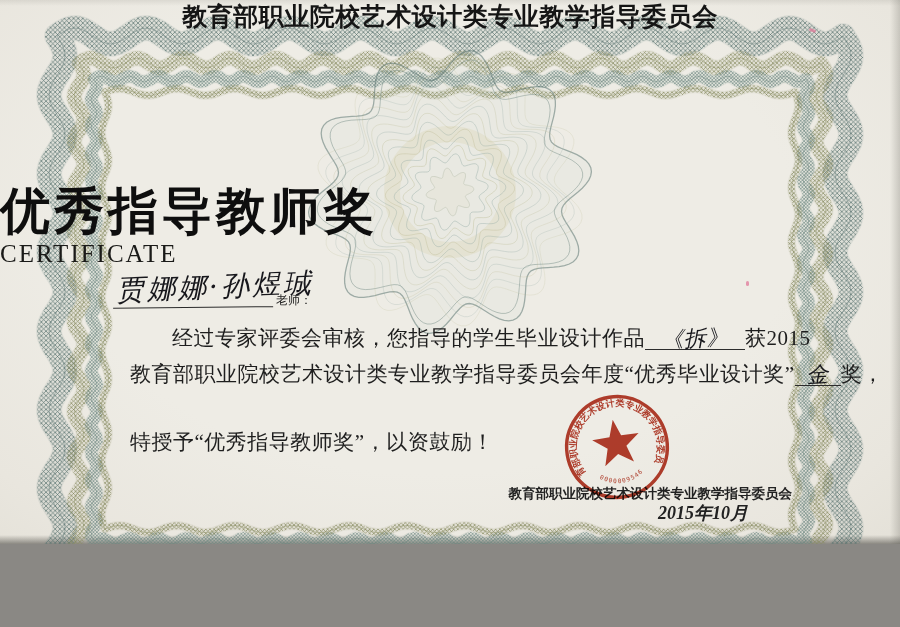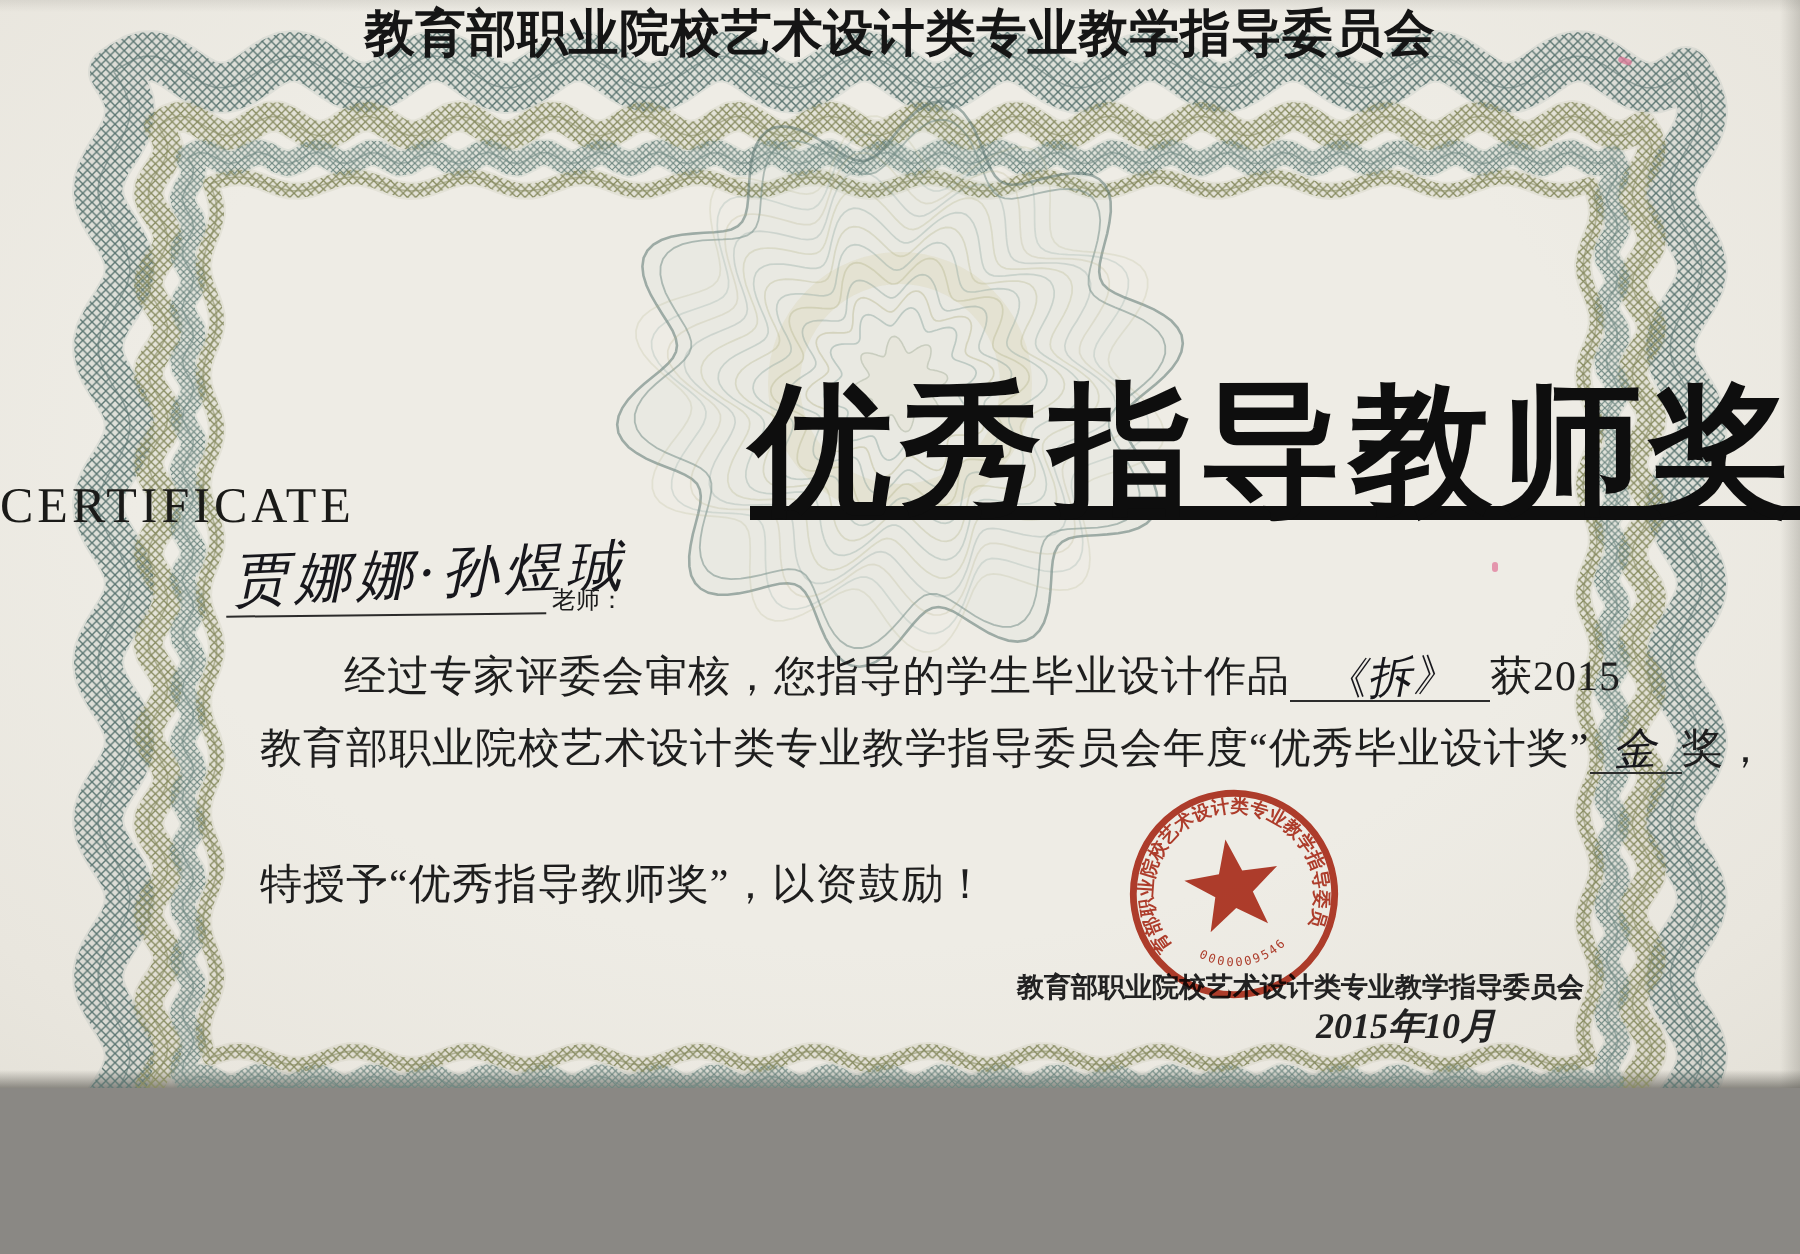--- a/index.html
+++ b/index.html
@@ -12,22 +12,22 @@
       linear-gradient(to bottom, rgba(140,138,130,.18) 0, rgba(140,138,130,0) 6px),
       radial-gradient(ellipse at 48% 42%, #eeece5 55%, #e9e6de 85%, #e4e1d8 100%);
   }
   svg.deco{position:absolute; left:0; top:0;}
   .content{position:absolute; inset:0; color:#181818;}
   .issuer-header{
     position:absolute; left:0; right:0; top:142; text-align:center;
     font-size:25px; font-weight:700; letter-spacing:.5px; color:#151515;
   }
   .award-title{
-    position:absolute; left:0; right:0; top:178px; text-align:right;
-    font-size:71px; font-weight:900; letter-spacing:4px; color:#0e0e0e;text-decoration:underline;
+    position:absolute; left:0; right:0; top:178px; text-align:left;
+    font-size:50px; font-weight:900; letter-spacing:4px; color:#0e0e0e;
   }
   .cert-sub{
     position:absolute; left:0; right:0; top:240px; text-align:left;
     font-family:"Liberation Serif","DejaVu Serif",serif;
     font-size:25px; letter-spacing:2px; color:#1a1a18;
   }
   .hw{ 
     font-family:"DejaVu Serif","Liberation Serif",cursive;
     font-style:italic; color:#17171c; font-weight:500;
   }

